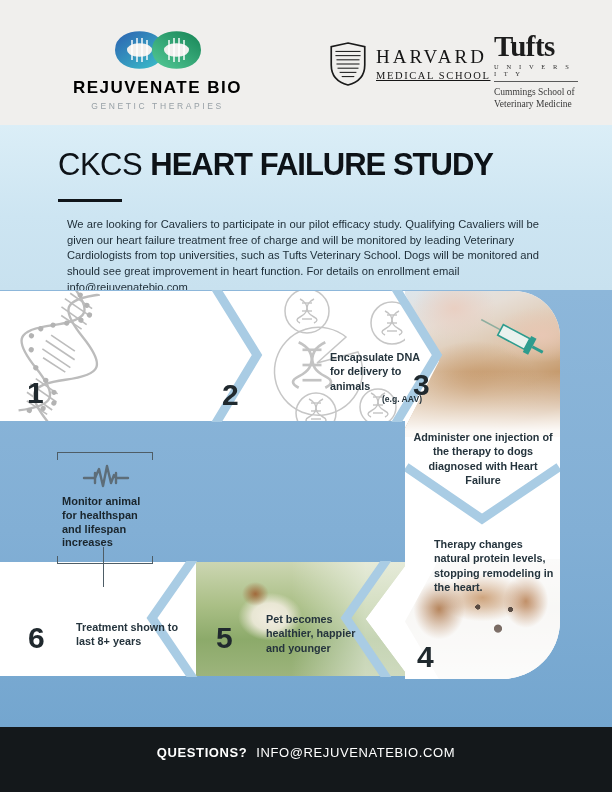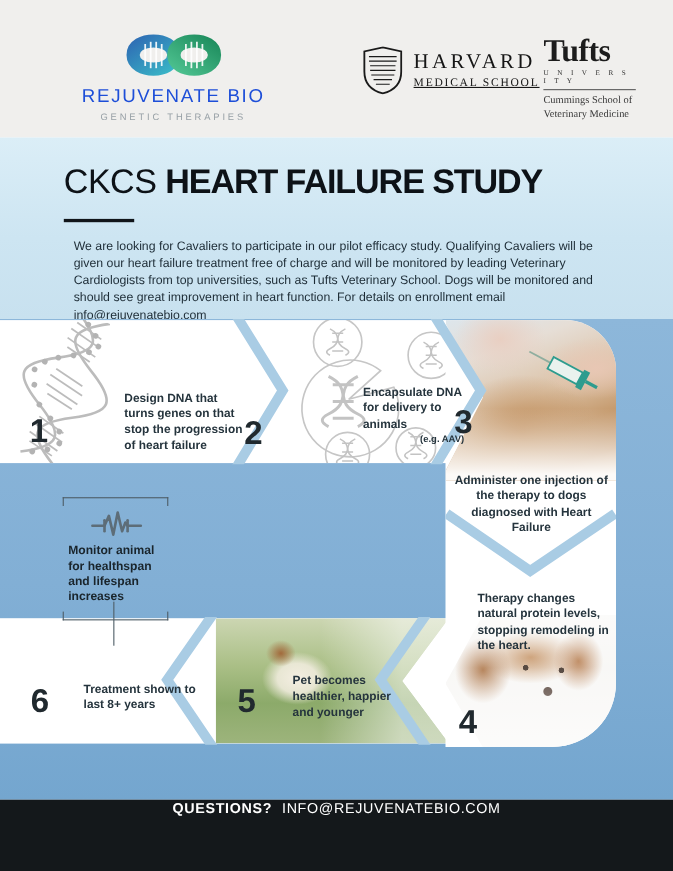--- a/index.html
+++ b/index.html
@@ -3,21 +3,21 @@
 <meta charset="utf-8">
 <style>
   html,body{margin:0;padding:0;background:#888;}
   .page{position:relative;width:612px;height:792px;margin:0 auto;overflow:hidden;
         background:#fff;font-family:"Liberation Sans",sans-serif;}
 
   
   .header{position:absolute;left:0;top:0;width:612px;height:125px;background:#f0efed;}
   .rb-logo{position:absolute;left:60px;top:24px;width:195px;text-align:center;}
   .rb-logo svg{display:block;margin:0 auto;}
-  .rb-name{font-size:17px;letter-spacing:1.5px;color:#1d4ed8;font-weight:400;margin-top:2px;}
+  .rb-name{font-size:17px;letter-spacing:1.5px;color:#000000;font-weight:700;margin-top:2px;}
   .rb-tag{font-size:8.5px;letter-spacing:2.6px;color:#97a0a6;margin-top:3px;}
   .harvard{position:absolute;left:330px;top:42px;display:flex;align-items:center;}
   .harvard-text{margin-left:10px;font-family:"Liberation Serif",serif;color:#161616;}
   .harvard-l1{font-size:19px;letter-spacing:3px;line-height:1;}
   .harvard-l2{font-size:10.5px;letter-spacing:1.6px;margin-top:4px;text-decoration:underline;}
   .tufts{position:absolute;left:494px;top:32px;width:86px;color:#1c1c1c;font-family:"Liberation Serif",serif;}
   .tufts-name{font-size:29px;font-weight:700;line-height:1;letter-spacing:-.5px;}
   .tufts-univ{font-size:6.5px;letter-spacing:3.1px;margin-top:2px;color:#333;}
   .tufts-rule{height:1px;background:#5a5a5a;margin:4px 0 5px 0;width:84px;}
   .tufts-school{font-size:9.5px;line-height:1.25;color:#3a3a3a;}
@@ -93,21 +93,21 @@
   .mon-text{font-size:11px;font-weight:700;color:#1a252c;line-height:1.25;}
   .mon-line{position:absolute;left:103px;top:257px;width:1.4px;height:40px;background:#4e5d66;z-index:4;}
 
   
   .art{stroke:#bcbcbc;fill:none;}
   .artdot{fill:#b3b3b3;}
 
   
   .footer{position:absolute;left:0;top:727px;width:612px;height:65px;background:#14181b;
           display:flex;align-items:flex-start;justify-content:center;}
-  .footer-inner{color:#fff;font-size:13px;letter-spacing:.6px;}
+  .footer-inner{margin-top:18px;color:#fff;font-size:13px;letter-spacing:.6px;}
   .footer-q{font-weight:700;margin-right:9px;}
 </style>
 </head>
 <body>
 
 <div class="page">
 
   <div class="header">
 
     <div class="rb-logo">
@@ -265,21 +265,20 @@
     </div>
 
     <svg class="chev" width="62" height="132" viewBox="0 0 62 132" style="left:205px;top:0;">
       <polyline points="8,-6 52,65 8,138"></polyline>
     </svg>
     <svg class="chev" width="62" height="132" viewBox="0 0 62 132" style="left:385px;top:0;">
       <polyline points="8,-6 52,65 8,138"></polyline>
     </svg>
 
     <div class="step-num" style="left:27px;top:88px;">1</div>
-    <div class="step-text" style="left:113px;top:65px;width:110px;">Design DNA that turns genes on that stop the progression of heart failure</div>
 
     <div class="step-num" style="left:222px;top:90px;">2</div>
     <div class="step-text" style="left:330px;top:60px;width:92px;">
       <span>Encapsulate DNA for delivery to animals</span>
       <span class="step-note">(e.g. AAV)</span>
     </div>
 
     <div class="step-num" style="left:413px;top:80px;">3</div>
     <div class="step-text" style="left:434px;top:247px;width:122px;">Therapy changes natural protein levels, stopping remodeling in the heart.</div>
 

